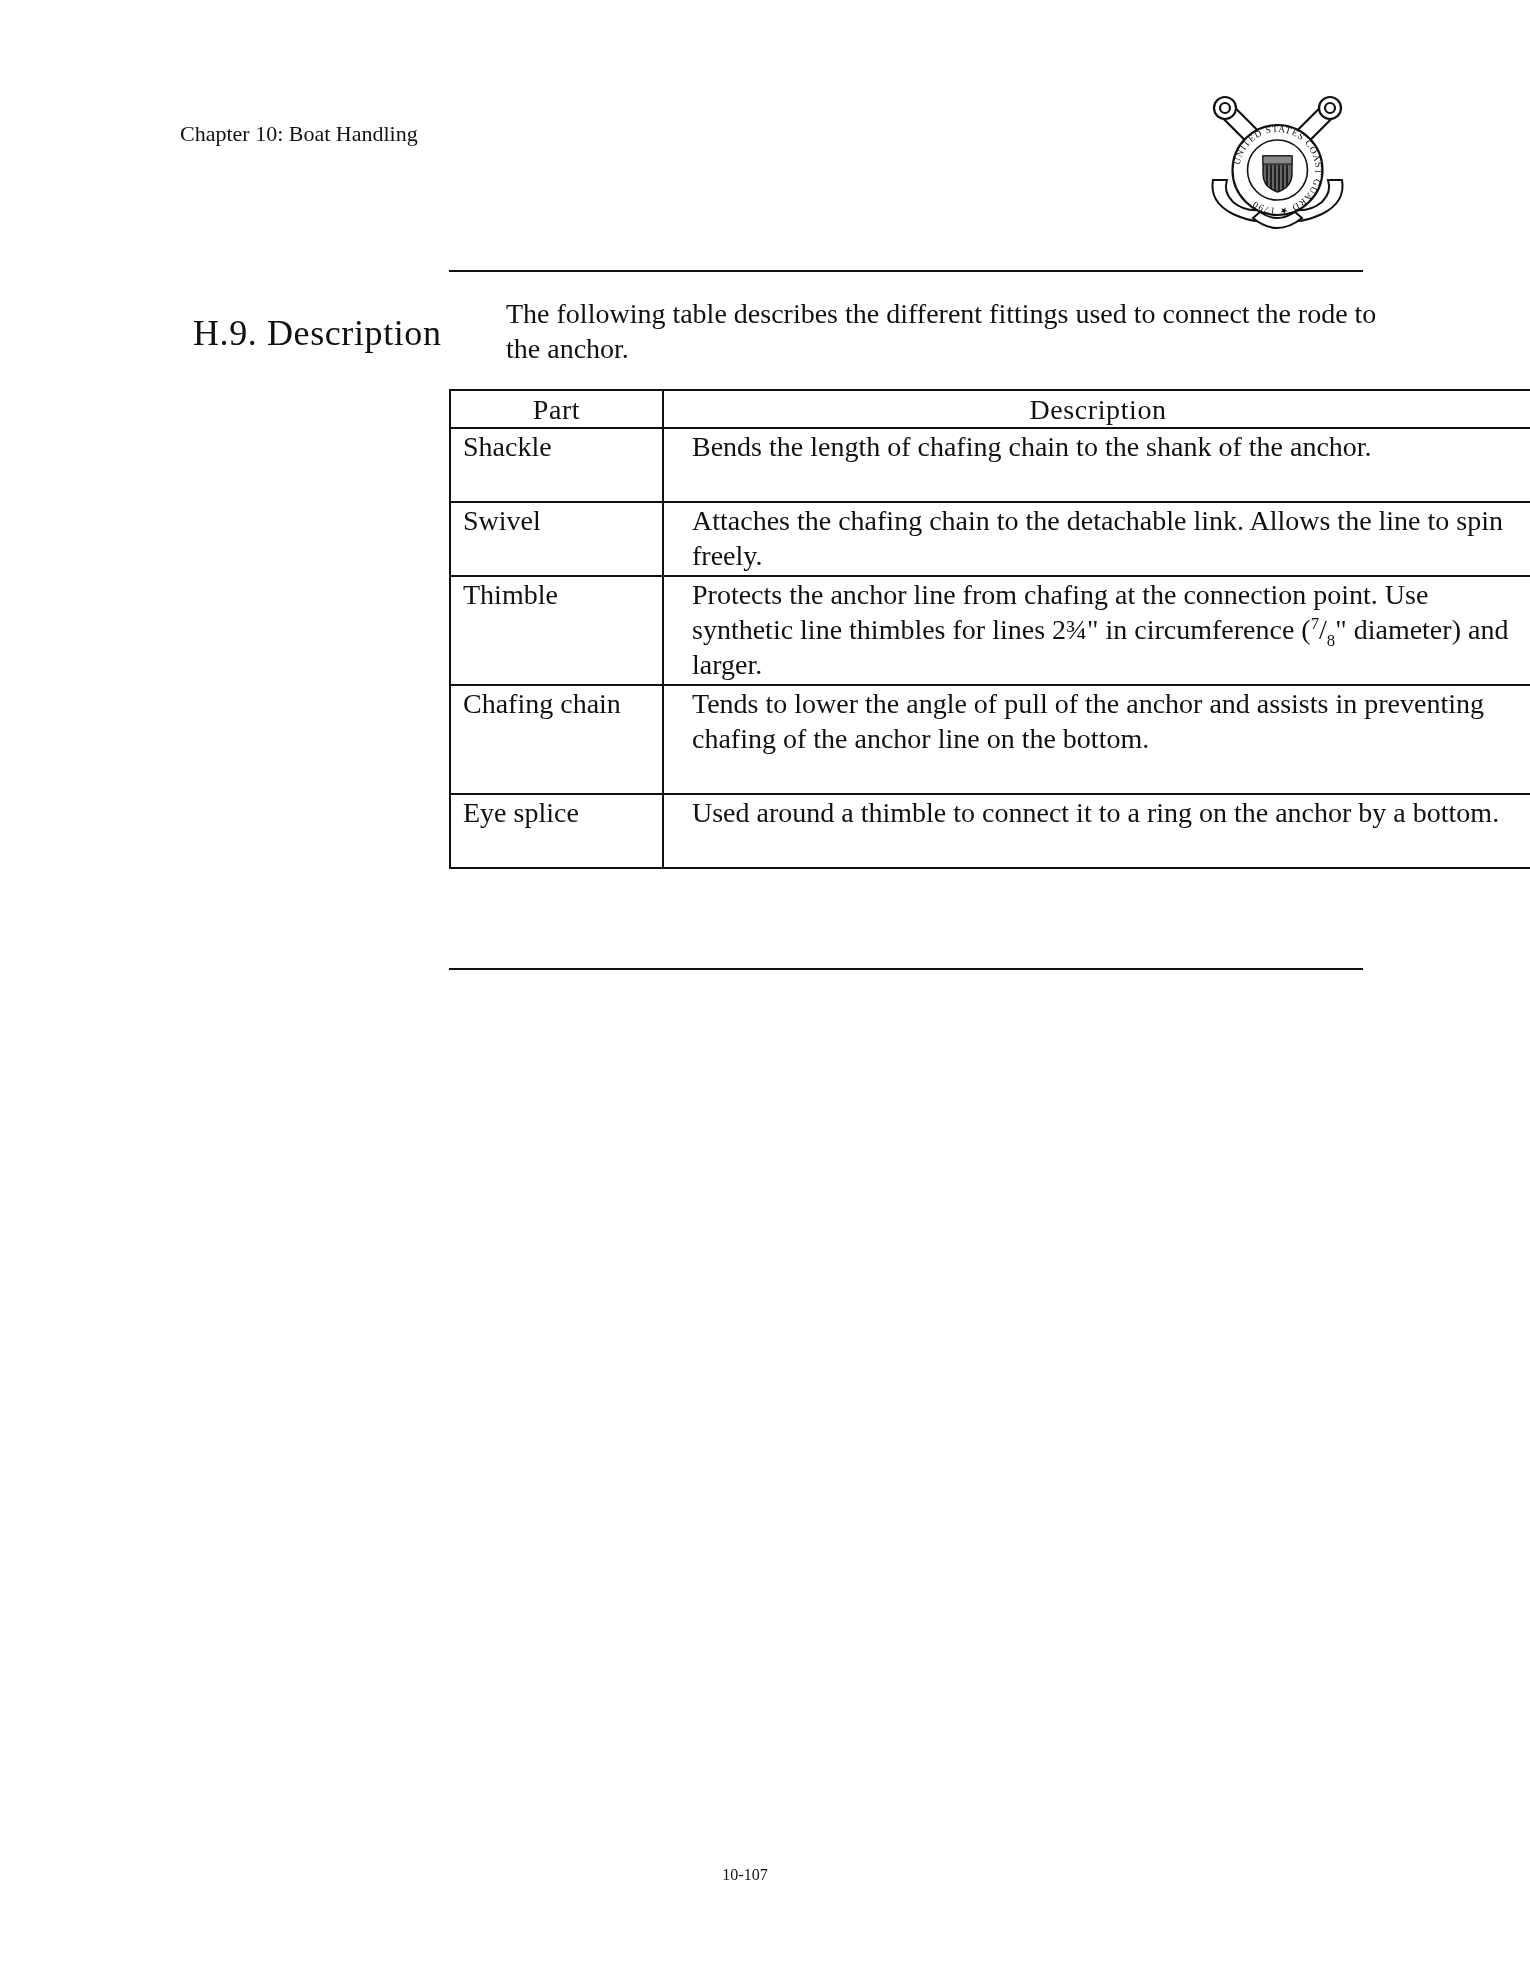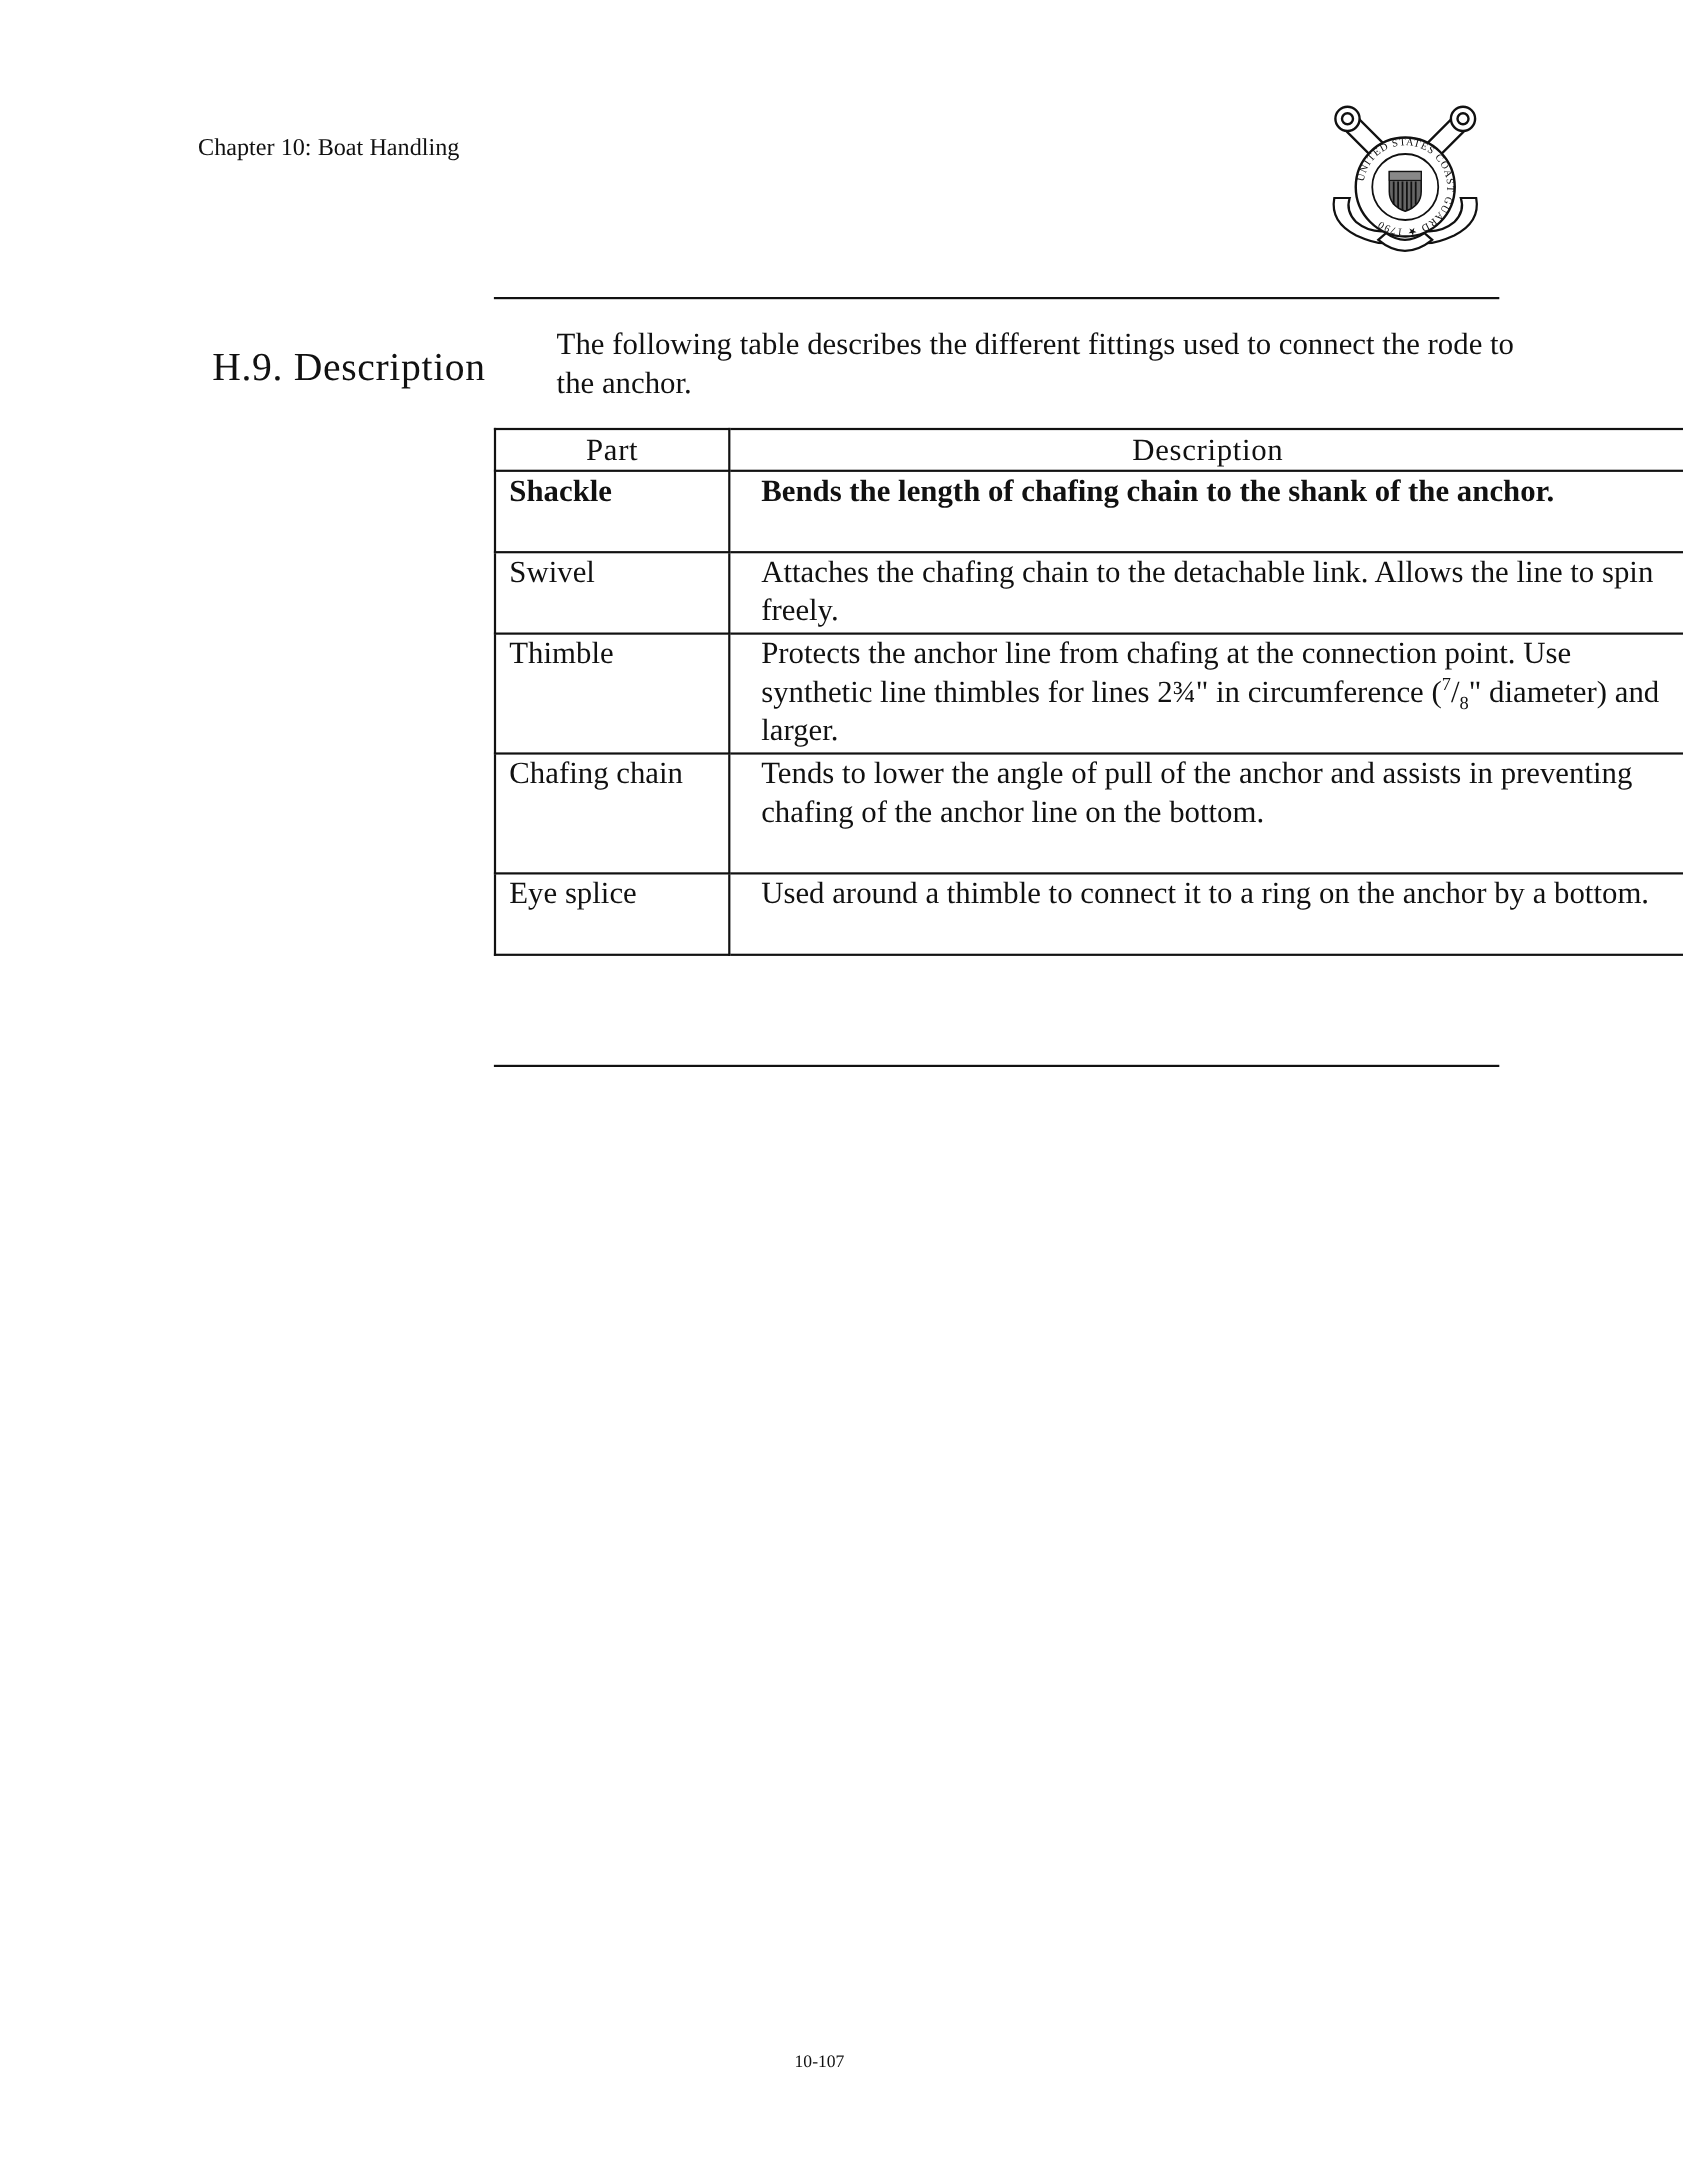--- a/index.html
+++ b/index.html
@@ -12,21 +12,21 @@
   .rule.bottom { top: 968px; }
   .section-label { position: absolute; left: 193px; top: 296px; font-size: 36px; letter-spacing: 0.6px; margin-top: 16px; }
   .intro { position: absolute; left: 464px; top: 296px; width: 880px; font-size: 28px; line-height: 35px; margin-left: 42px; }
   table.fittings { position: absolute; left: 449px; top: 389px; width: 1085px;
                    border-collapse: collapse; font-size: 28px; line-height: 35px; }
   table.fittings th, table.fittings td { border: 2px solid #111; vertical-align: top; text-align: left; }
   table.fittings th { font-weight: normal; text-align: center; padding: 1px 0 0 0; letter-spacing: 0.6px; height: 34px; }
   table.fittings td { padding: 0 6px 0 12px; }
   table.fittings td.part { width: 193px; }
   table.fittings td.desc { padding-left: 28px; }
-  table.fittings tr.r0 td { height: 72px; font-weight: bold; }
+  table.fittings tr.r0 td { height: 72px; }
   table.fittings tr.r1 td { height: 72px; }
   table.fittings tr.r2 td { height: 107px; }
   table.fittings tr.r3 td { height: 107px; }
   table.fittings tr.r4 td { height: 72px; }
   table.fittings tr.r5 td { height: 72px; }
   .page-number { position: absolute; left: 0; width: 1490px; text-align: center; top: 1866px; font-size: 16px; }
   sup, sub { font-size: 60%; line-height: 0; }
 </style>
 </head>
 <body>

